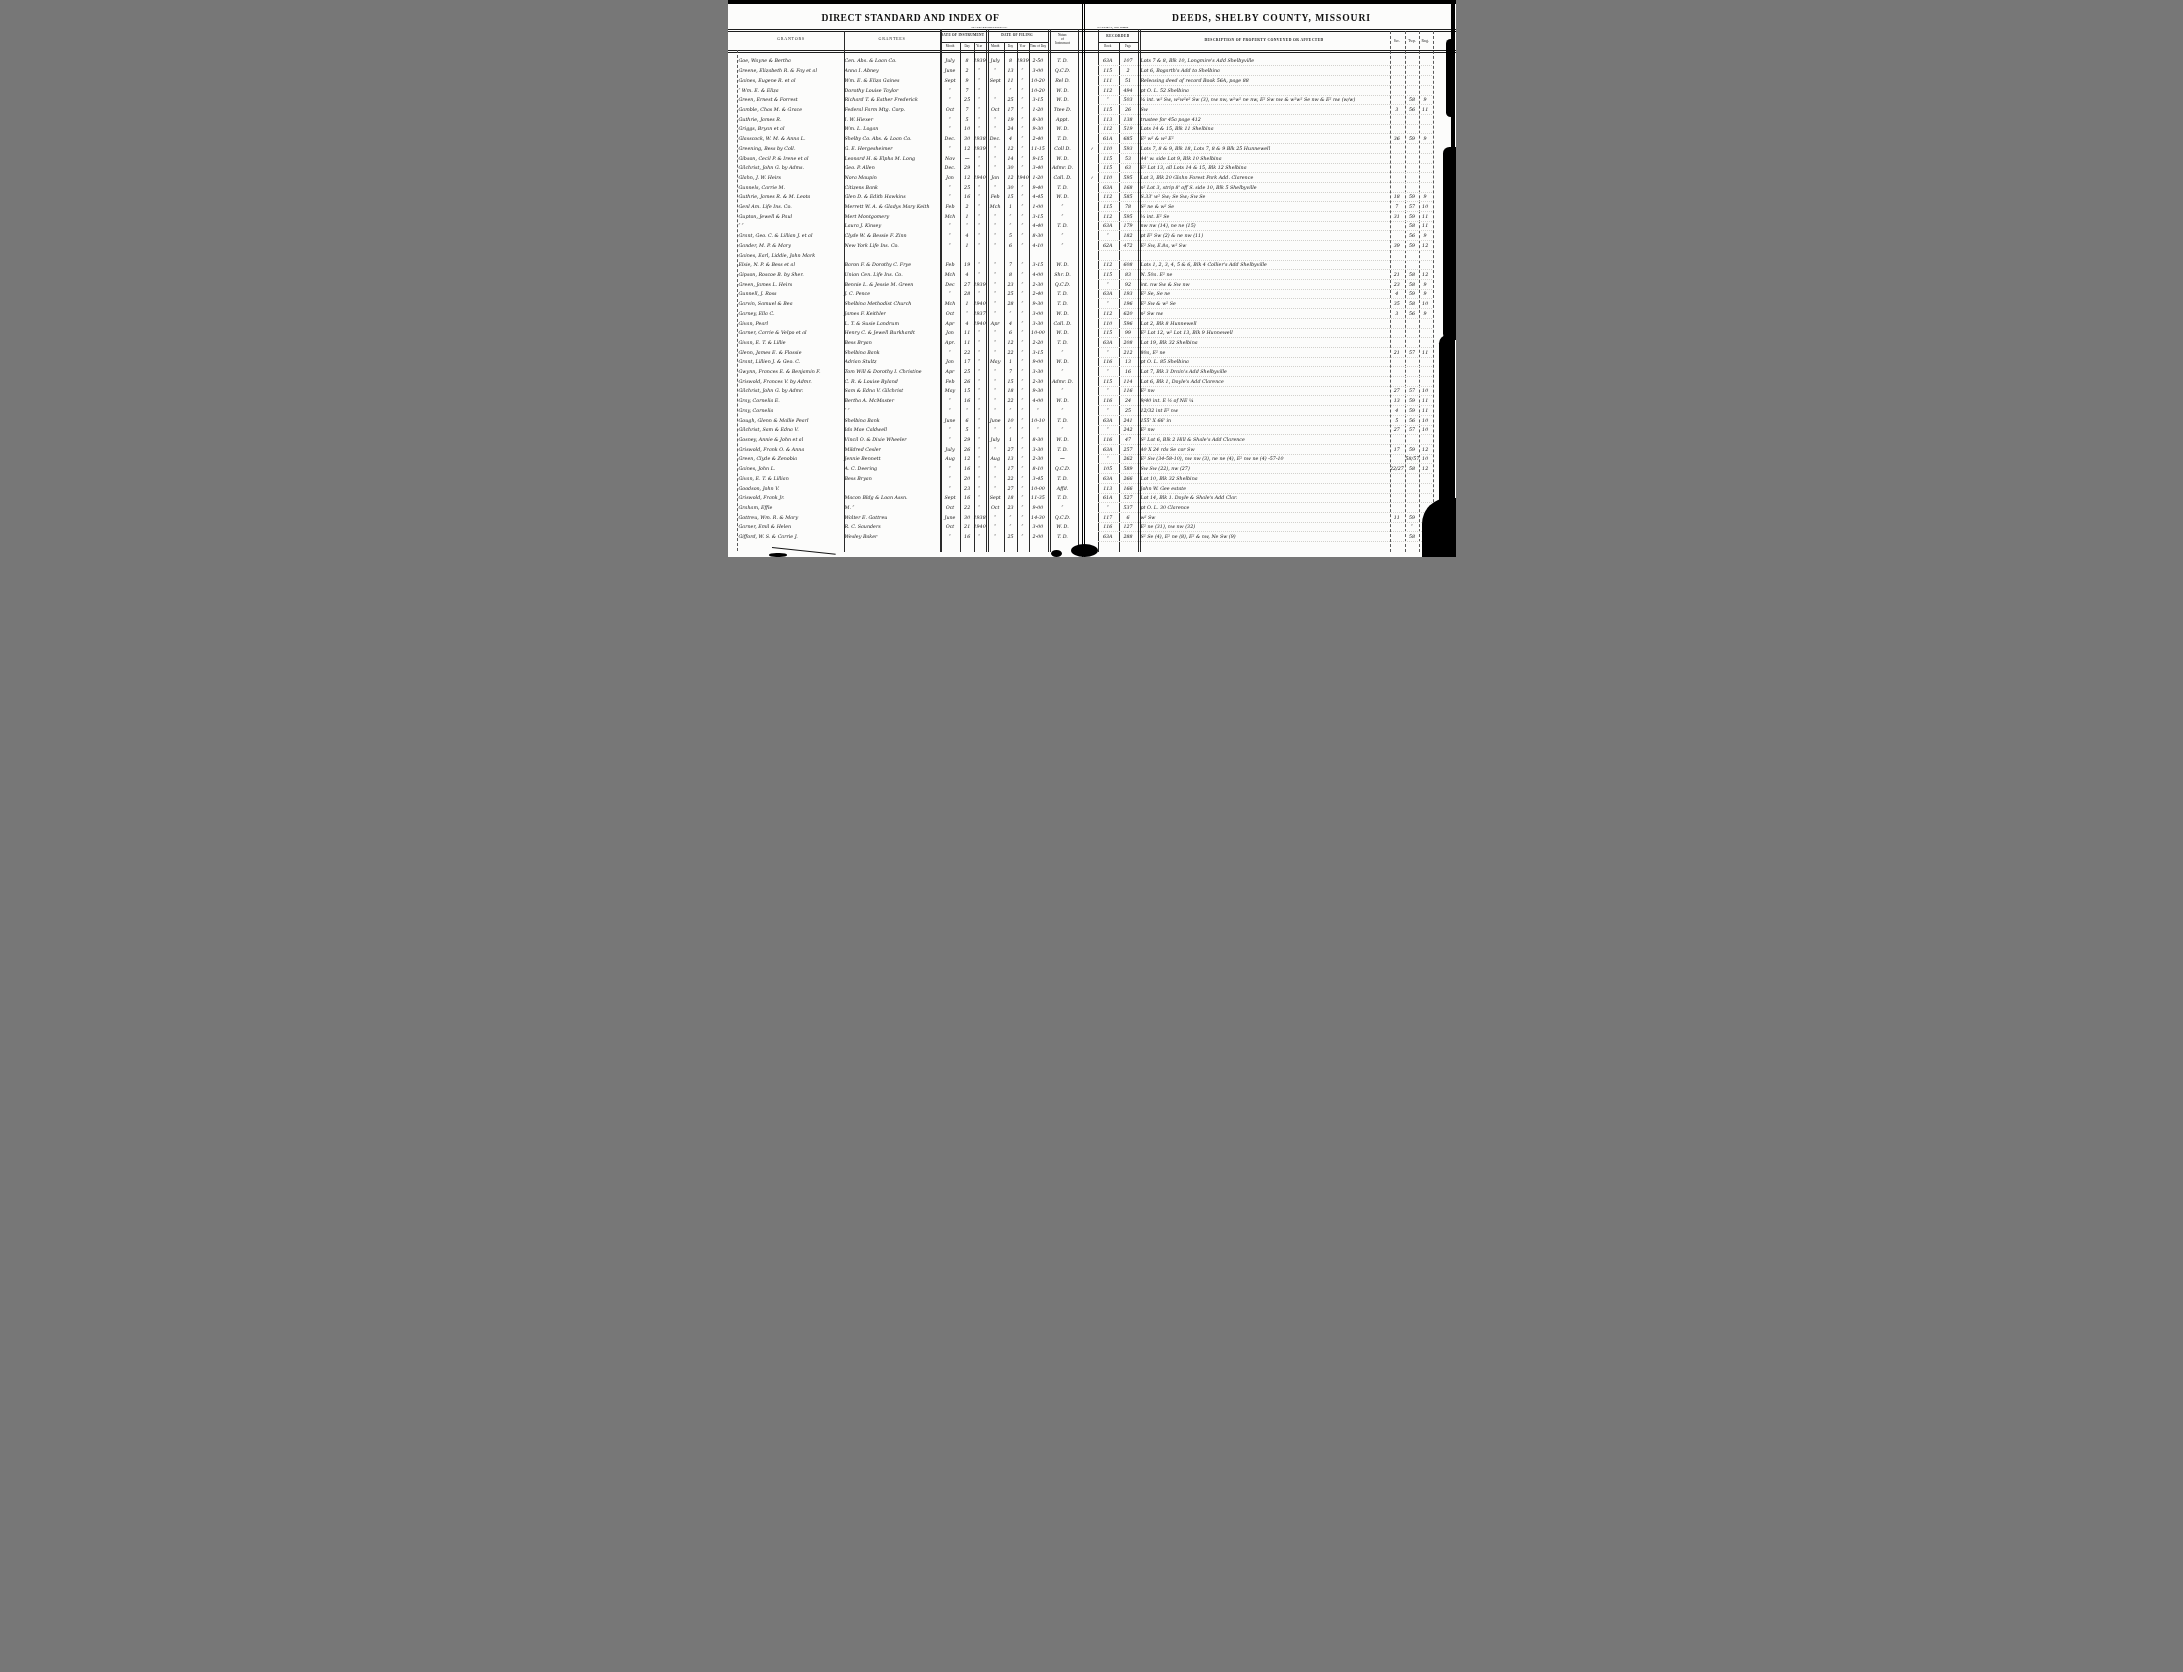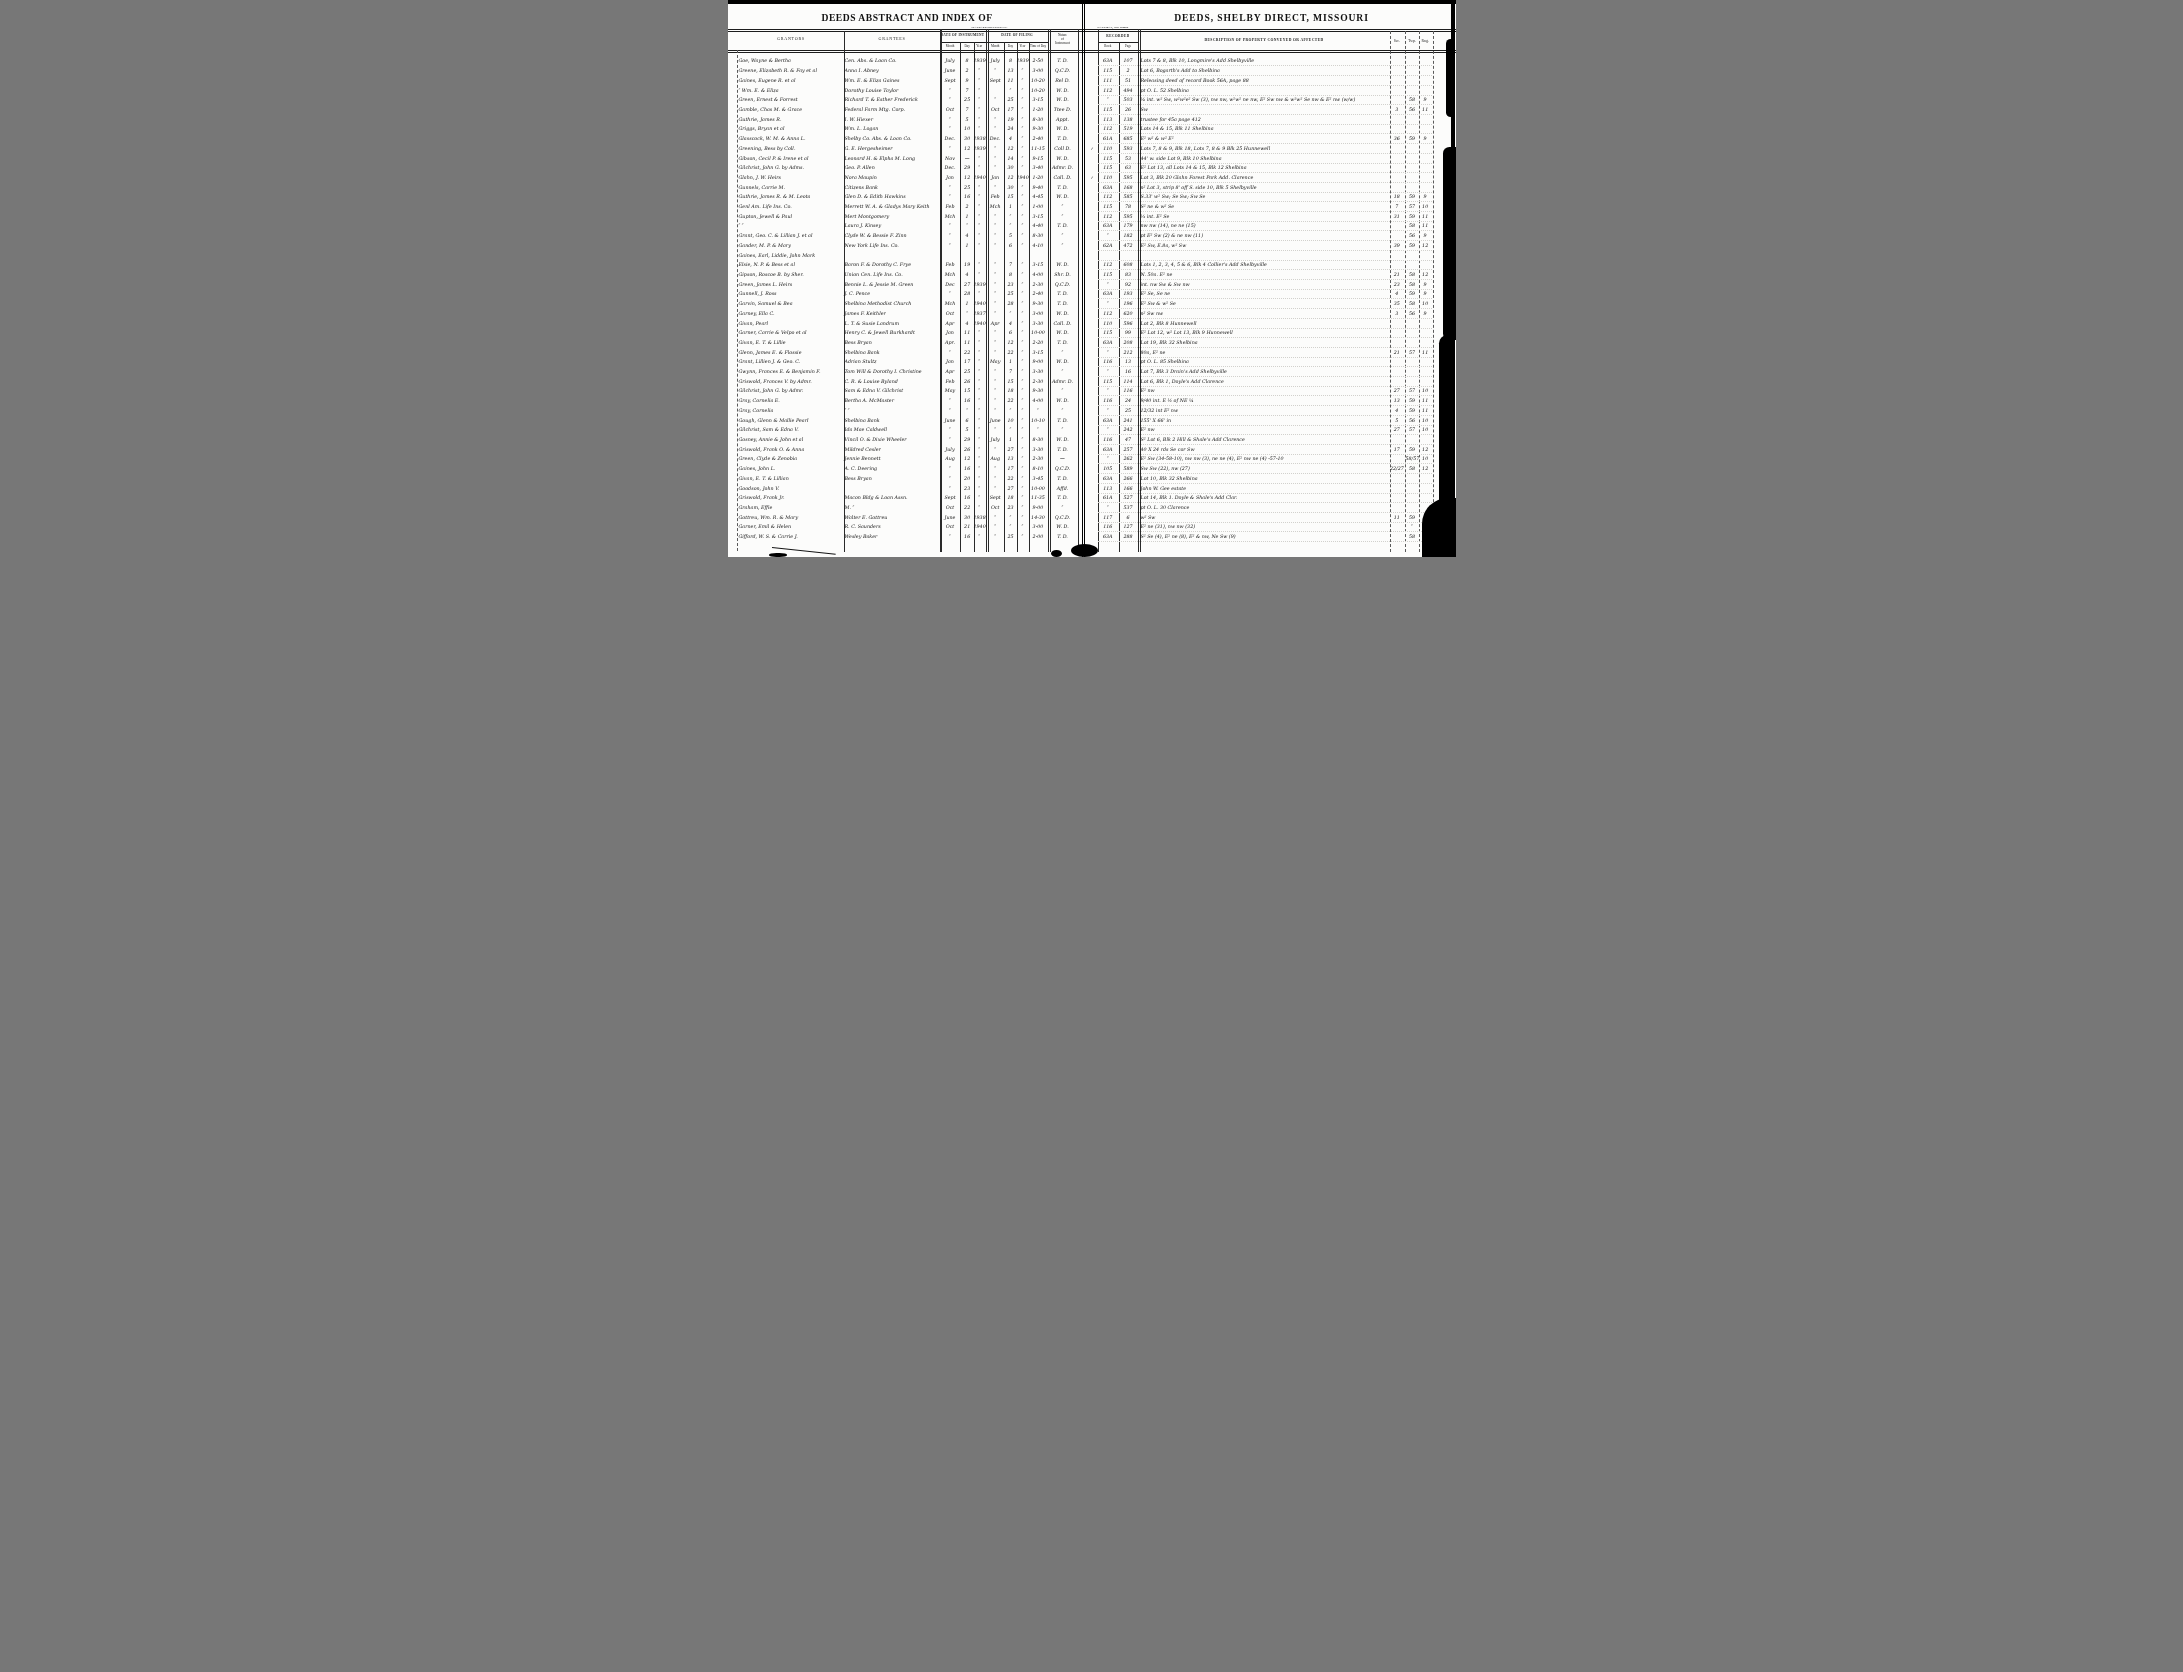--- a/index.html
+++ b/index.html
@@ -25,22 +25,22 @@
   .rule-v.dash{background:none;border-left:0.5px dashed #5a5a5a;}
   .blob{position:absolute;background:#000;}
   .check{position:absolute;font-size:4.1px;color:#151515;font-family:"DejaVu Sans",sans-serif;}
   .flourish{position:absolute;left:44px;top:547px;width:64px;height:0.9px;background:#151515;transform:rotate(6deg);transform-origin:left center;}
 </style>
 </head>
 <body>
 
 <div class="sheet">
 
-  <div class="abs title" style="left:94px;top:11.5px;width:133px;">DEEDS ABSTRACT AND INDEX OF</div>
-  <div class="abs title" style="left:443px;top:11.5px;width:202px;letter-spacing:0.9px;">DEEDS,  SHELBY  DIRECT,  MISSOURI</div>
+  <div class="abs title" style="left:94px;top:11.5px;width:133px;">DIRECT STANDARD AND INDEX OF</div>
+  <div class="abs title" style="left:443px;top:11.5px;width:202px;letter-spacing:0.9px;">DEEDS,  SHELBY  COUNTY,  MISSOURI</div>
 
   <div class="abs printer" style="left:228px;top:26px;width:52px;text-align:right;">STANDARD PRINTING CO.</div>
   <div class="abs printer" style="left:370px;top:26px;">HANNIBAL, MO 466682</div>
 
   <div class="abs colhead" style="left:11px;top:36px;width:105px;">GRANTORS</div>
   <div class="abs colhead" style="left:117px;top:36px;width:95px;">GRANTEES</div>
   <div class="abs grouphead" style="left:212px;top:33px;width:46px;">DATE OF INSTRUMENT</div>
   <div class="abs grouphead" style="left:258px;top:33px;width:63px;">DATE OF FILING</div>
   <div class="abs subhead" style="left:213px;top:44px;width:19px;">Month</div>
   <div class="abs subhead" style="left:233px;top:44px;width:13.3px;">Day</div>

